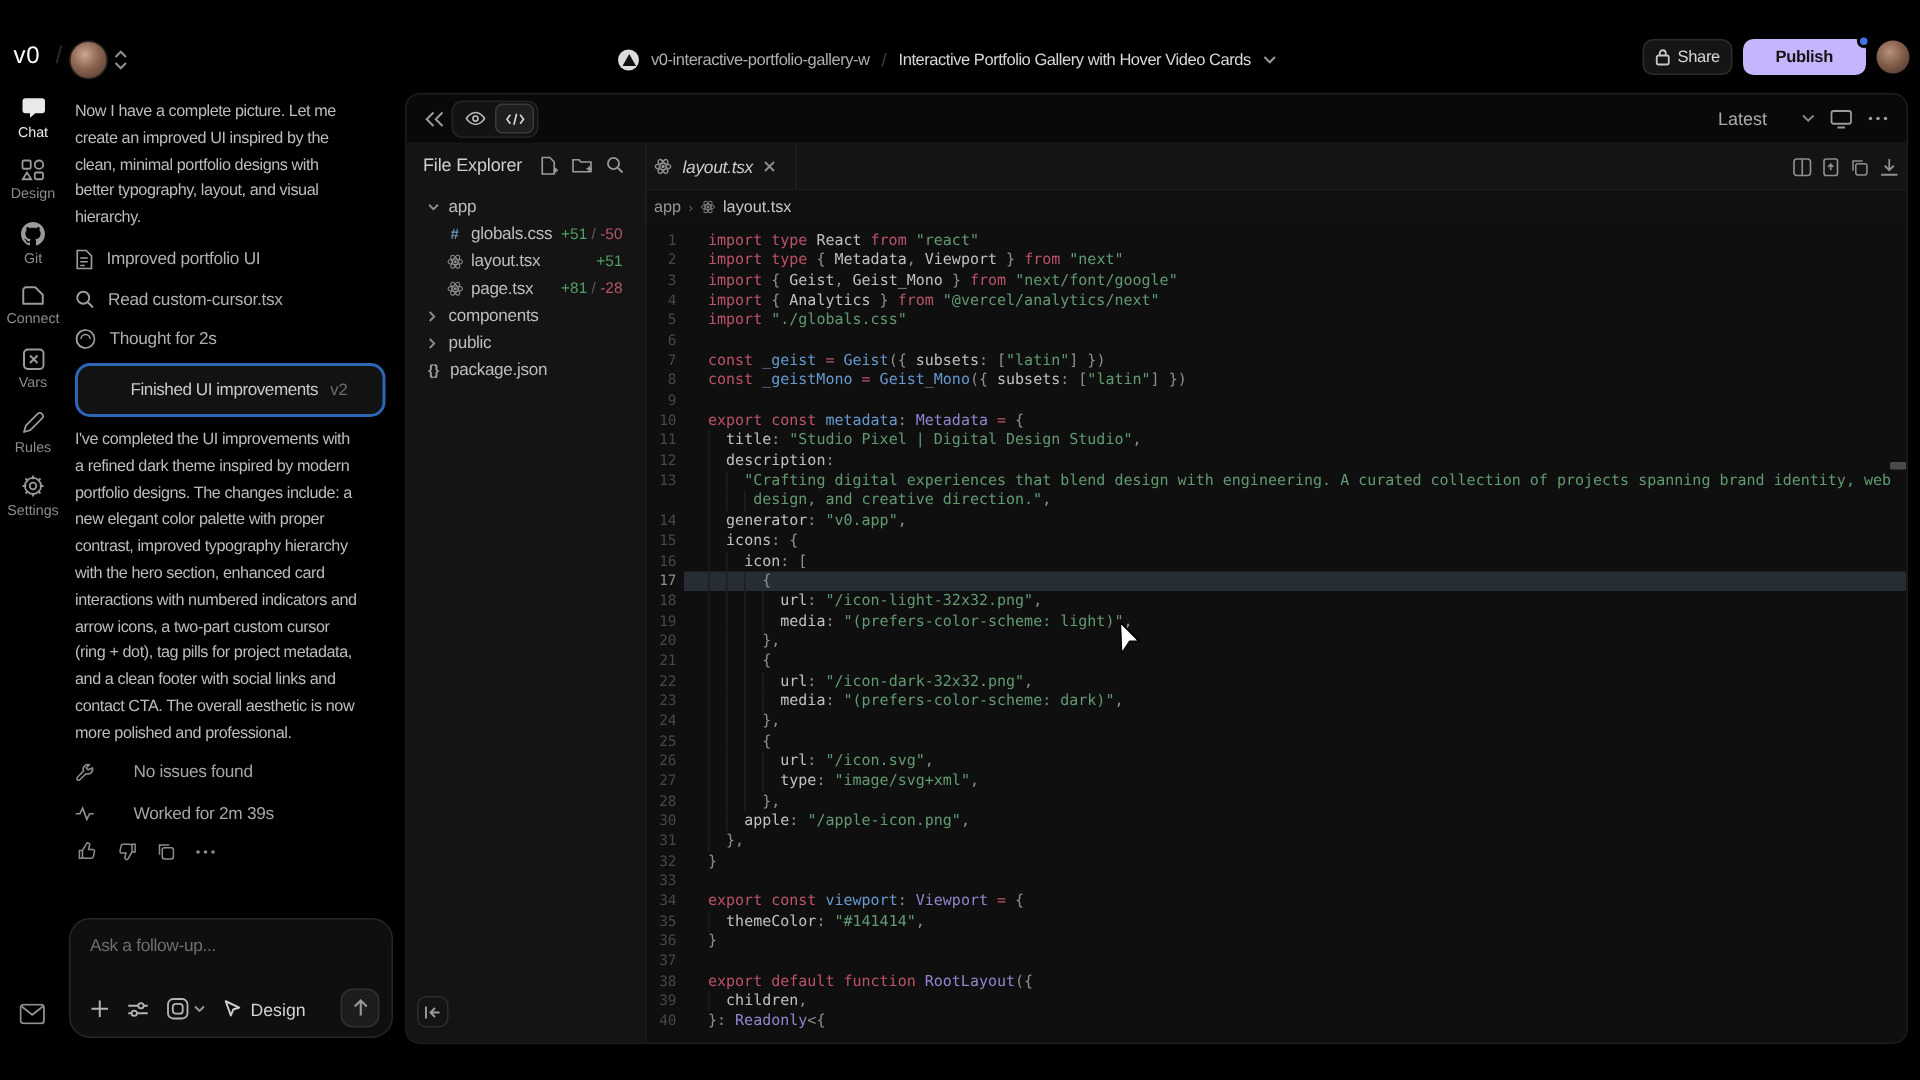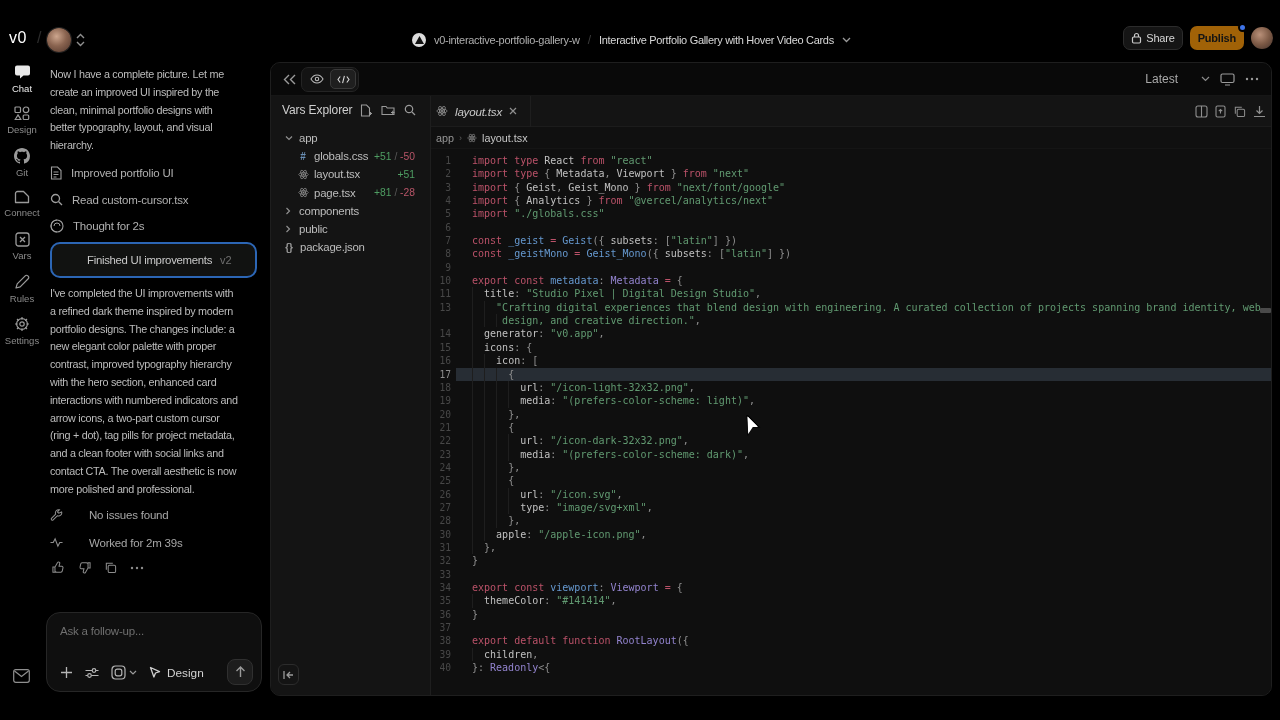--- a/index.html
+++ b/index.html
@@ -12,21 +12,21 @@
 .hdr-slash{position:absolute;left:37px;top:29px;color:#2c2c2c;font-size:16px}
 .av1{position:absolute;left:47px;top:28px;width:24px;height:24px;border-radius:50%;background:radial-gradient(circle at 40% 35%,#cda68e 0%,#8a6450 45%,#4e342a 100%);box-shadow:0 0 0 1px #222}
 .updown{position:absolute;left:75px;top:32px}
 .hdr-mid{position:absolute;left:412px;top:28px;height:24px;display:flex;align-items:center;gap:8px}
 .tri-av{width:14px;height:14px;border-radius:50%;background:#dcdcdc;display:flex;align-items:center;justify-content:center}
 .team{font-size:11px;letter-spacing:-0.3px;color:#aeaeae}
 .mid-sep{color:#3d3d3d;font-size:12px}
 .proj{font-size:11px;letter-spacing:-0.3px;color:#d8d8d8}
 .hdr-right{position:absolute;right:7px;top:28px;height:20px;display:flex;align-items:center;gap:7px}
 .btn-share{height:24px;border-radius:7px;background:#151515;border:1px solid #2c2c2c;display:flex;align-items:center;gap:4px;padding:0 7px;font-size:11px;letter-spacing:-0.2px;color:#d6d6d6}
-.btn-pub{height:24px;border-radius:7px;background:#a16207;display:flex;align-items:center;padding:0 8px;font-size:11px;letter-spacing:-0.2px;font-weight:bold;color:#141414;position:relative}
+.btn-pub{height:24px;border-radius:7px;background:#c4b5fd;display:flex;align-items:center;padding:0 22px;font-size:11px;letter-spacing:-0.2px;font-weight:bold;color:#141414;position:relative}
 .btn-pub .dot{position:absolute;right:-3px;top:-3px;width:9px;height:9px;border-radius:50%;background:#3f74e8;border:2px solid #000}
 .av2{width:22px;height:22px;border-radius:50%;background:radial-gradient(circle at 40% 35%,#b99079 0%,#7d5a46 50%,#40302a 100%)}
 
 .rail{position:absolute;left:0;top:62px;width:44px;display:flex;flex-direction:column;align-items:center}
 .rail-item{height:42px;display:flex;flex-direction:column;align-items:center;justify-content:flex-start;width:44px}
 .rail-item svg{margin-top:2px}
 .rail-item .rl{font-size:9.5px;color:#8b8b8b;margin-top:3px}
 .rail-item.active .rl{color:#ececec}
 
 .chat{position:absolute;left:50px;top:0;width:212px}
@@ -359,21 +359,21 @@
       <svg width="14" height="4" viewBox="0 0 14 4">
           <circle cx="2" cy="2" r="1.2" fill="#9a9a9a"></circle>
           <circle cx="7" cy="2" r="1.2" fill="#9a9a9a"></circle>
           <circle cx="12" cy="2" r="1.2" fill="#9a9a9a"></circle>
         </svg>
     </div>
   </div>
   <div class="pbody">
     <div class="expl">
       <div class="expl-h">
-        <span class="t">Vars Explorer</span>
+        <span class="t">File Explorer</span>
         <span class="ic">
           <svg width="12" height="13" viewBox="0 0 12 13">
               <path d="M1.5 1h5l3 3v8h-8z" fill="none" stroke="#9a9a9a" stroke-width="1.1"></path>
               <path d="M9 9.5h3M10.5 8v3" stroke="#9a9a9a" stroke-width="1.1"></path>
             </svg>
           <svg width="14" height="12" viewBox="0 0 14 12">
               <path d="M1 2.5h4l1.2 1.5H13v6.5H1z" fill="none" stroke="#9a9a9a" stroke-width="1.1"></path>
               <path d="M10 8.5h3.5M11.75 6.75v3.5" stroke="#9a9a9a" stroke-width="1.1"></path>
             </svg>
           <svg width="12" height="12" viewBox="0 0 12 12">
@@ -502,20 +502,21 @@
             <div class="crow"><span class="ln">2</span><span class="ctext"><span></span><span class="tk-k">import type </span><span class="tk-o">{ </span><span class="tk-p">Metadata</span><span class="tk-o">, </span><span class="tk-p">Viewport</span><span class="tk-o"> } </span><span class="tk-k">from </span><span class="tk-s">"next"</span></span></div>
             <div class="crow"><span class="ln">3</span><span class="ctext"><span></span><span class="tk-k">import </span><span class="tk-o">{ </span><span class="tk-p">Geist</span><span class="tk-o">, </span><span class="tk-p">Geist_Mono</span><span class="tk-o"> } </span><span class="tk-k">from </span><span class="tk-s">"next/font/google"</span></span></div>
             <div class="crow"><span class="ln">4</span><span class="ctext"><span></span><span class="tk-k">import </span><span class="tk-o">{ </span><span class="tk-p">Analytics</span><span class="tk-o"> } </span><span class="tk-k">from </span><span class="tk-s">"@vercel/analytics/next"</span></span></div>
             <div class="crow"><span class="ln">5</span><span class="ctext"><span></span><span class="tk-k">import </span><span class="tk-s">"./globals.css"</span></span></div>
             <div class="crow"><span class="ln">6</span><span class="ctext"><span></span></span></div>
             <div class="crow"><span class="ln">7</span><span class="ctext"><span></span><span class="tk-k">const </span><span class="tk-v">_geist</span><span class="tk-k"> = </span><span class="tk-v">Geist</span><span class="tk-o">({ </span><span class="tk-p">subsets</span><span class="tk-o">: [</span><span class="tk-s">"latin"</span><span class="tk-o">] })</span></span></div>
             <div class="crow"><span class="ln">8</span><span class="ctext"><span></span><span class="tk-k">const </span><span class="tk-v">_geistMono</span><span class="tk-k"> = </span><span class="tk-v">Geist_Mono</span><span class="tk-o">({ </span><span class="tk-p">subsets</span><span class="tk-o">: [</span><span class="tk-s">"latin"</span><span class="tk-o">] })</span></span></div>
             <div class="crow"><span class="ln">9</span><span class="ctext"><span></span></span></div>
             <div class="crow"><span class="ln">10</span><span class="ctext"><span></span><span class="tk-k">export const </span><span class="tk-v">metadata</span><span class="tk-o">: </span><span class="tk-t">Metadata</span><span class="tk-k"> = </span><span class="tk-o">{</span></span></div>
             <div class="crow"><span class="ln">11</span><span class="ctext"><i class="guide" style="left: 0px;"></i><span>  </span><span class="tk-p">title</span><span class="tk-o">: </span><span class="tk-s">"Studio Pixel | Digital Design Studio"</span><span class="tk-o">,</span></span></div>
+            <div class="crow"><span class="ln">12</span><span class="ctext"><i class="guide" style="left: 0px;"></i><span>  </span><span class="tk-p">description</span><span class="tk-o">:</span></span></div>
             <div class="crow"><span class="ln">13</span><span class="ctext"><i class="guide" style="left: 0px;"></i><i class="guide" style="left: 12.04px;"></i><span>    </span><span class="tk-s">"Crafting digital experiences that blend design with engineering. A curated collection of projects spanning brand identity, web</span></span></div>
             <div class="crow"><span class="ln"></span><span class="ctext"><i class="guide" style="left: 0px;"></i><i class="guide" style="left: 12.04px;"></i><i class="guide" style="left: 24.08px;"></i><span>     </span><span class="tk-s">design, and creative direction."</span><span class="tk-o">,</span></span></div>
             <div class="crow"><span class="ln">14</span><span class="ctext"><i class="guide" style="left: 0px;"></i><span>  </span><span class="tk-p">generator</span><span class="tk-o">: </span><span class="tk-s">"v0.app"</span><span class="tk-o">,</span></span></div>
             <div class="crow"><span class="ln">15</span><span class="ctext"><i class="guide" style="left: 0px;"></i><span>  </span><span class="tk-p">icons</span><span class="tk-o">: {</span></span></div>
             <div class="crow"><span class="ln">16</span><span class="ctext"><i class="guide" style="left: 0px;"></i><i class="guide" style="left: 12.04px;"></i><span>    </span><span class="tk-p">icon</span><span class="tk-o">: [</span></span></div>
             <div class="crow hl"><span class="ln">17</span><span class="ctext"><i class="guide" style="left: 0px;"></i><i class="guide" style="left: 12.04px;"></i><i class="guide" style="left: 24.08px;"></i><span>      </span><span class="tk-o">{</span></span></div>
             <div class="crow"><span class="ln">18</span><span class="ctext"><i class="guide" style="left: 0px;"></i><i class="guide" style="left: 12.04px;"></i><i class="guide" style="left: 24.08px;"></i><i class="guide" style="left: 36.12px;"></i><span>        </span><span class="tk-p">url</span><span class="tk-o">: </span><span class="tk-s">"/icon-light-32x32.png"</span><span class="tk-o">,</span></span></div>
             <div class="crow"><span class="ln">19</span><span class="ctext"><i class="guide" style="left: 0px;"></i><i class="guide" style="left: 12.04px;"></i><i class="guide" style="left: 24.08px;"></i><i class="guide" style="left: 36.12px;"></i><span>        </span><span class="tk-p">media</span><span class="tk-o">: </span><span class="tk-s">"(prefers-color-scheme: light)"</span><span class="tk-o">,</span></span></div>
             <div class="crow"><span class="ln">20</span><span class="ctext"><i class="guide" style="left: 0px;"></i><i class="guide" style="left: 12.04px;"></i><i class="guide" style="left: 24.08px;"></i><span>      </span><span class="tk-o">},</span></span></div>
             <div class="crow"><span class="ln">21</span><span class="ctext"><i class="guide" style="left: 0px;"></i><i class="guide" style="left: 12.04px;"></i><i class="guide" style="left: 24.08px;"></i><span>      </span><span class="tk-o">{</span></span></div>

